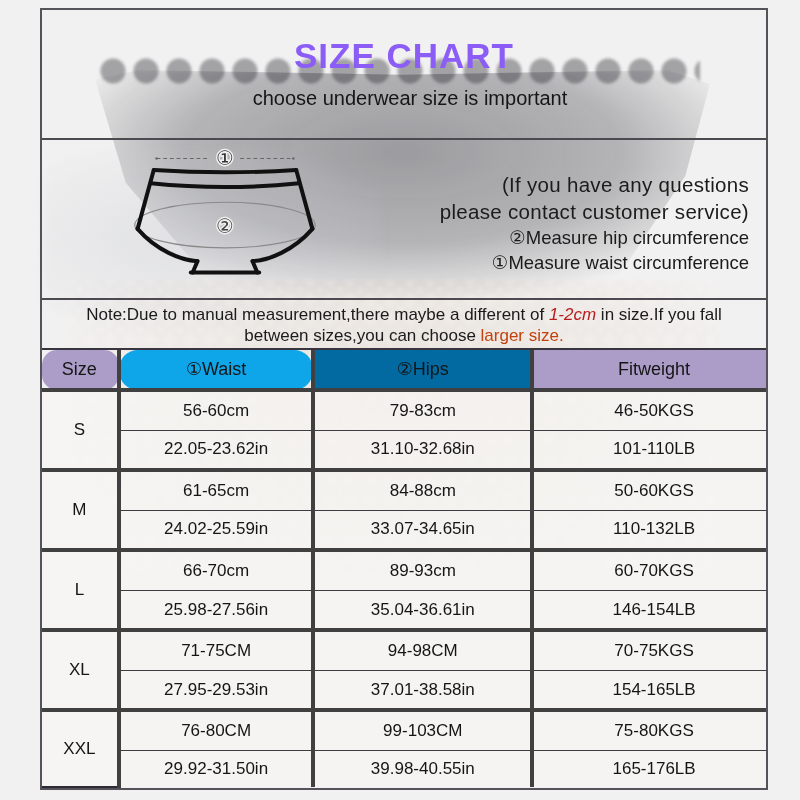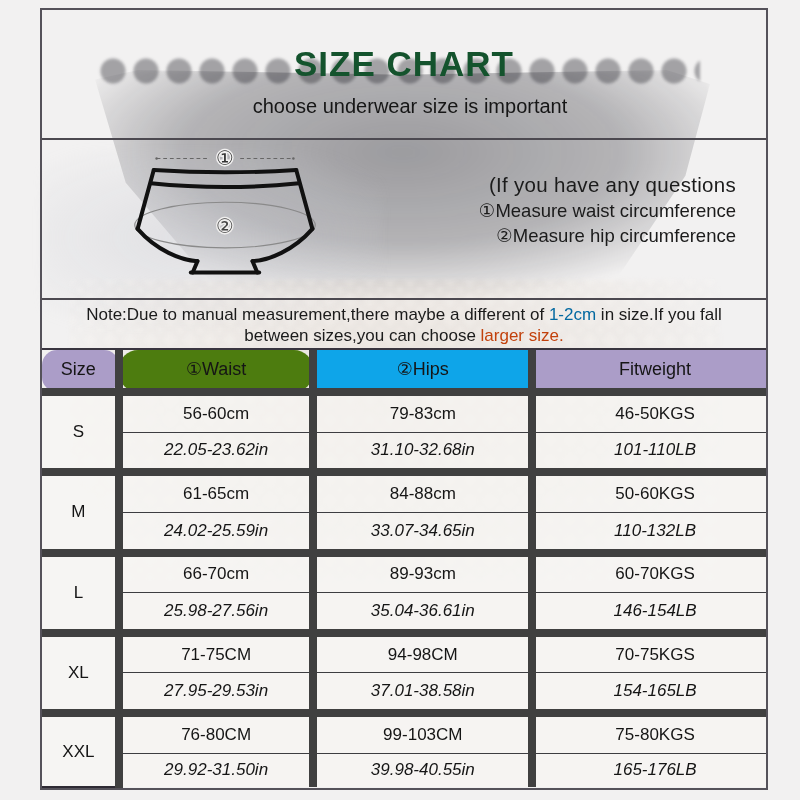--- a/index.html
+++ b/index.html
@@ -43,51 +43,51 @@
     position:absolute; left:40px; top:8px; width:728px; height:782px;
     box-sizing:border-box; border:2px solid #55525a;
     display:flex; flex-direction:column; z-index:1;
   }
 
   
   .section-title {
     height:130px; box-sizing:border-box; border-bottom:2px solid #4c4950;
     text-align:center;
   }
-  .title { margin:8px; padding-top:27px; font-size:35px; line-height:38px; font-weight:bold; letter-spacing:1px; color:#14532d; }
+  .title { margin:0; padding-top:27px; font-size:35px; line-height:38px; font-weight:bold; letter-spacing:1px; color:#8b5cf6; }
   .subtitle { margin-top:12px; font-size:20px; color:#161616;margin-left:12px; }
 
   
   .section-measure {
     height:160px; box-sizing:border-box; border-bottom:2px solid #4c4950;
     position:relative;
   }
   .diagram-svg { position:absolute; left:88px; top:5px; width:190px; height:143px; }
-  .measure-info { position:absolute; top:31px; right:30px; text-align:right; }
+  .measure-info { position:absolute; top:31px; right:17px; text-align:right; }
   .info-line-lg { font-size:20.5px; line-height:27px; letter-spacing:0.3px; }
   .info-line-sm { font-size:18.5px; line-height:25px; }
 
   
   .section-note {
     height:50px; box-sizing:border-box; border-bottom:2px solid #39353f;
     text-align:center; padding-top:4px; font-size:17px; line-height:21px;
   }
   .section-note .hl { color:#e2231e; }
 
   
   .size-table { width:100%; flex:1; border-collapse:collapse; table-layout:fixed; }
   .size-table th, .size-table td {
-    border:8px solid #404040; text-align:center; vertical-align:middle;
+    border:4px solid #404040; text-align:center; vertical-align:middle;
     padding:0; font-size:17px; color:#151515;
   }
   .size-table th {
     background:#ab9dc8; font-weight:normal; font-size:18px; height:38px; border-top:none;
   }
   .size-table td { background:rgba(246,245,243,0.72); }
-  .row-in td { border-top-width:1px; border-top-color:#3d3d41;font-style:italic; }
+  .row-in td { border-top-width:1px; border-top-color:#3d3d41; }
   .row-cm td { border-bottom-width:1px; border-bottom-color:#3d3d41; }
   .size-table .size-cell { border-left:none; border-bottom:2px solid #2e2a33; background:rgba(246,245,243,0.82); }
   .size-table .col-first { border-left:none;border-radius:15px; }
   .size-table .last { border-right:none;padding-left:8px; }
   .size-table tbody tr:last-child td { border-bottom:none; }
 </style>
 </head>
 <body>
 
 <div class="ghost ghost-scallop"></div>
@@ -123,42 +123,43 @@
         <path d="M129,122 L134,134"></path>
         <path d="M64,134 L136,134"></path>
       </g>
 
       <text x="100" y="21" text-anchor="middle" font-size="21" fill="#333" stroke="#f2f1f1" stroke-width="3" paint-order="stroke">①</text>
       <text x="100" y="92" text-anchor="middle" font-size="21" fill="#444" stroke="#f0efee" stroke-width="3" paint-order="stroke">②</text>
     </svg>
 
     <div class="measure-info">
       <div class="info-line-lg">(If you have any questions</div>
+      <div class="info-line-lg">please contact customer service)</div>
+      <div class="info-line-sm">②Measure hip circumference</div>
       <div class="info-line-sm">①Measure waist circumference</div>
-      <div class="info-line-sm">②Measure hip circumference</div>
     </div>
   </div>
 
   <div class="section-note">
-      <div><span>Note:Due to manual measurement,there maybe a different of </span><span class="hl" style="color: #0369a1;">1-2cm</span><span> in size.If you fall</span></div>
+      <div><span>Note:Due to manual measurement,there maybe a different of </span><span class="hl" style="color: #b91c1c; font-style: italic;">1-2cm</span><span> in size.If you fall</span></div>
       <div><span>between sizes,you can choose </span><span class="hl" style="color: #c2410c;">larger size.</span></div>
     </div>
 
   <table class="size-table">
     <colgroup>
         <col style="width: 10.6%;">
         <col style="width: 26.9%;">
         <col style="width: 30.2%;">
         <col style="width: 32.3%;">
       </colgroup>
     <thead>
         <tr>
           <th class="col-first" style="background: rgb(171, 157, 200);">Size</th>
-          <th style="background: #4d7c0f; border-radius: 19px;">①Waist</th>
-          <th style="background: #0ea5e9;">②Hips</th>
+          <th style="background: #0ea5e9; border-radius: 19px;">①Waist</th>
+          <th style="background: #0369a1;">②Hips</th>
           <th class="last" style="background: rgb(171, 157, 200);">Fitweight</th>
         </tr>
       </thead>
     <tbody>
         <tr class="row-cm">
           <td class="size-cell" rowspan="2">S</td>
           <td>56-60cm</td>
           <td>79-83cm</td>
           <td class="last">46-50KGS</td>
         </tr>

